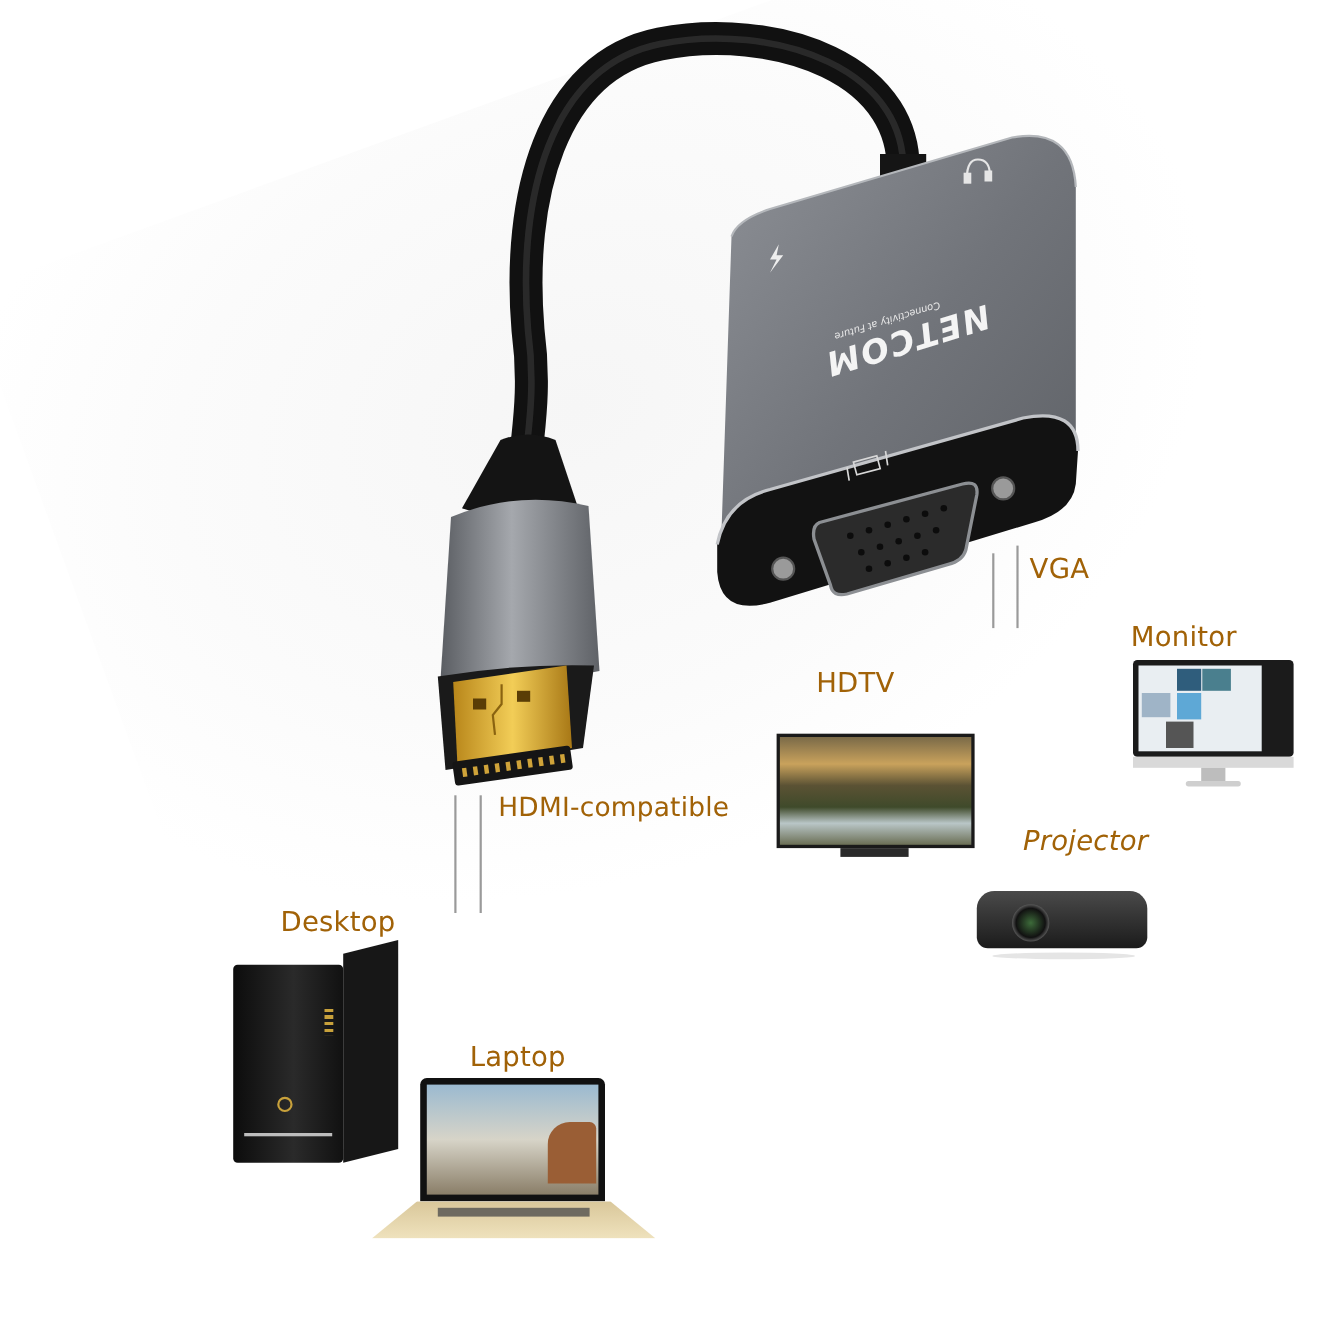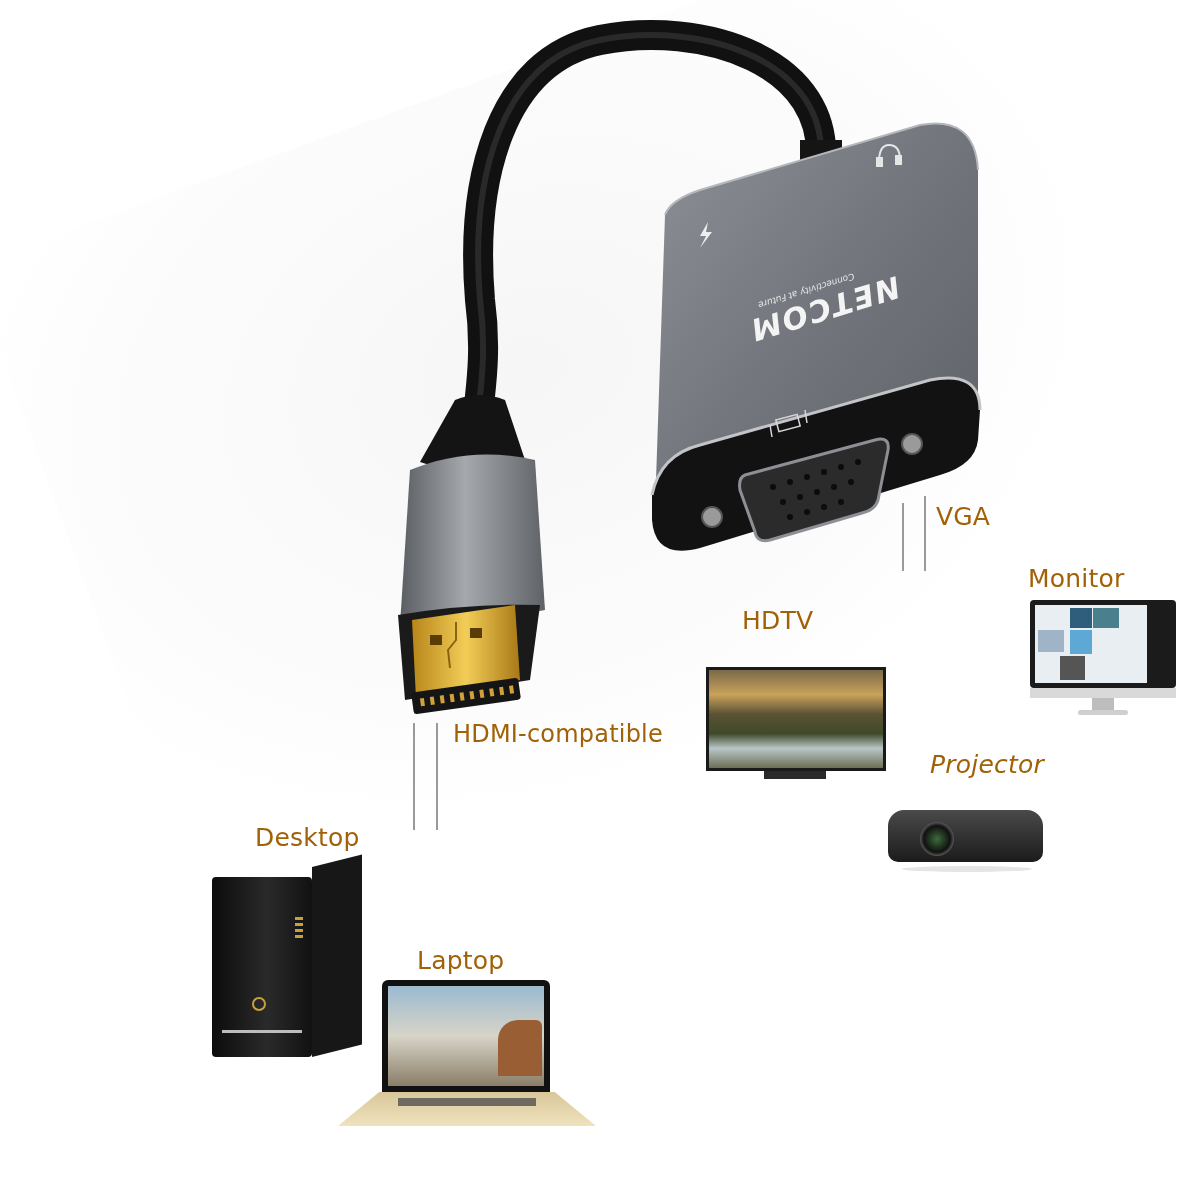--- a/index.html
+++ b/index.html
@@ -121,21 +121,21 @@
 <div class="vline" style="left:436px;top:723px;height:107px;"></div>
 <div class="vline" style="left:902px;top:503px;height:68px;"></div>
 <div class="vline" style="left:924px;top:496px;height:75px;"></div>
 
 <div class="label" style="left:453px;top:720px;font-size:24px;">HDMI-compatible</div>
 <div class="label" style="left:936px;top:502px;">VGA</div>
 <div class="label" style="left:1028px;top:564px;">Monitor</div>
 <div class="label" style="left:742px;top:606px;">HDTV</div>
 <div class="label" style="left:930px;top:750px;font-style:italic;">Projector</div>
 <div class="label" style="left:255px;top:823px;">Desktop</div>
-<div class="label" style="left:417px;top:946px;">Laptop</div>
+<div class="label" style="left:427px;top:946px;">Laptop</div>
 
 <div class="abs" style="left:1030px;top:600px;width:146px;height:118px;">
   <div style="position:absolute;left:0;top:0;width:146px;height:88px;background:#1b1b1b;border-radius:4px;"></div>
   <div style="position:absolute;left:5px;top:5px;width:112px;height:78px;background:#e9eef2;"></div>
   <div style="position:absolute;left:40px;top:8px;width:22px;height:20px;background:#2f5d7c;"></div>
   <div style="position:absolute;left:63px;top:8px;width:26px;height:20px;background:#4a7f8e;"></div>
   <div style="position:absolute;left:40px;top:30px;width:22px;height:24px;background:#5ea8d6;"></div>
   <div style="position:absolute;left:8px;top:30px;width:26px;height:22px;background:#9fb4c7;"></div>
   <div style="position:absolute;left:30px;top:56px;width:25px;height:24px;background:#555;"></div>
   <div style="position:absolute;left:0;top:88px;width:146px;height:10px;background:#d9d9d9;"></div>

